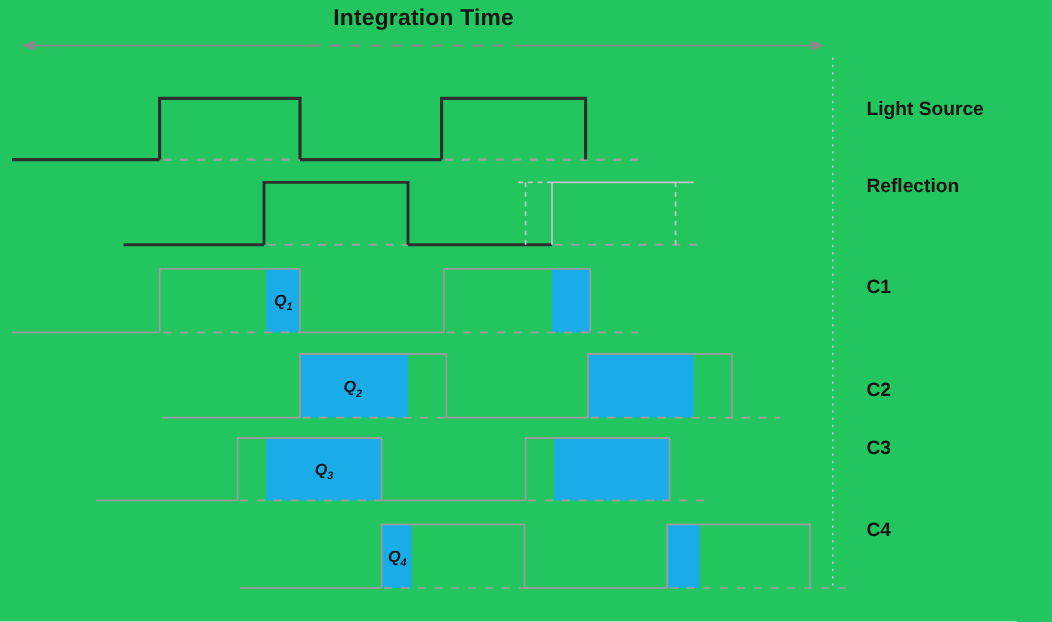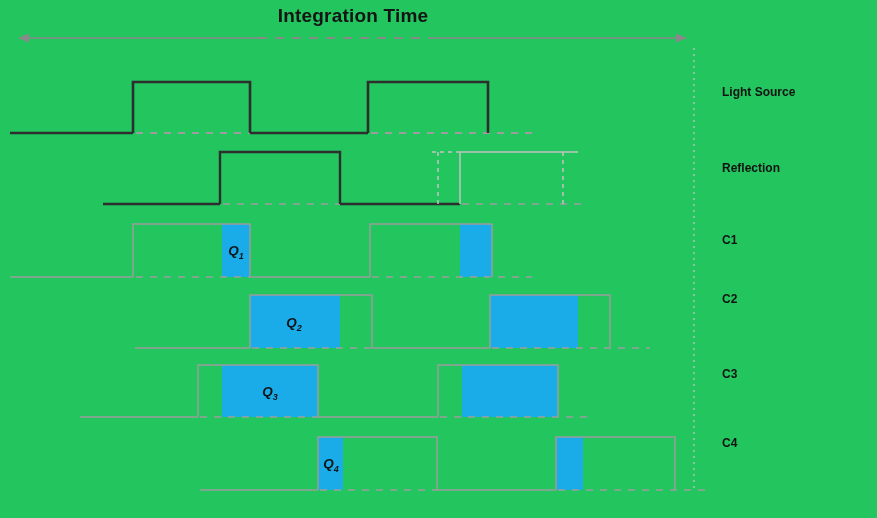--- a/index.html
+++ b/index.html
@@ -13,21 +13,21 @@
   }
   .title{
     position:absolute;left:0;top:5px;width:706px;
     text-align:center;
     font-size:19px;font-weight:bold;color:#141414;
     letter-spacing:.2px;
   }
   #wave-svg{position:absolute;left:0;top:0;}
   .row-label{
     position:absolute;left:722px;height:22px;line-height:22px;
-    font-size:12px;font-weight:bold;color:#121212;
+    font-size:16px;font-weight:bold;color:#121212;
     white-space:nowrap;
   }
 </style>
 </head>
 <body>
 
 <div class="stage">
   <div class="title">Integration Time</div>
 
   <svg id="wave-svg" width="877" height="518" viewBox="0 0 877 518">
@@ -102,19 +102,19 @@
         <line x1="320" y1="490" x2="437" y2="490" stroke="#9d9d9d" stroke-width="1.3" stroke-linecap="butt" stroke-dasharray="7 7"></line>
         <line x1="558" y1="490" x2="712" y2="490" stroke="#9d9d9d" stroke-width="1.3" stroke-linecap="butt" stroke-dasharray="7 7"></line>
         <path d="M 318 490 L 318 437 L 437 437 L 437 490" fill="none" stroke="#9c9c9c" stroke-width="1.5" stroke-linejoin="miter"></path>
         <path d="M 556 490 L 556 437 L 675 437 L 675 490" fill="none" stroke="#9c9c9c" stroke-width="1.5" stroke-linejoin="miter"></path>
         <text x="331" y="468" text-anchor="middle" fill="#101418" font-family="&quot;Liberation Sans&quot;,sans-serif" font-size="13.5" font-weight="bold" font-style="italic">Q<tspan dy="3.5" font-size="9">4</tspan></text>
       </g>
     </svg>
 
   <div>
     <div class="row-label" style="top: 81px;">Light Source</div>
-    <div class="row-label" style="top: 157px; text-align: right;">Reflection</div>
+    <div class="row-label" style="top: 145px; text-align: right;">Reflection</div>
     <div class="row-label" style="top: 229px;">C1</div>
-    <div class="row-label" style="top: 288px;">C2</div>
+    <div class="row-label" style="top: 315px;">C2</div>
     <div class="row-label" style="top: 363px;">C3</div>
     <div class="row-label" style="top: 432px;">C4</div>
   </div>
 </div>
 
 </body></html>

